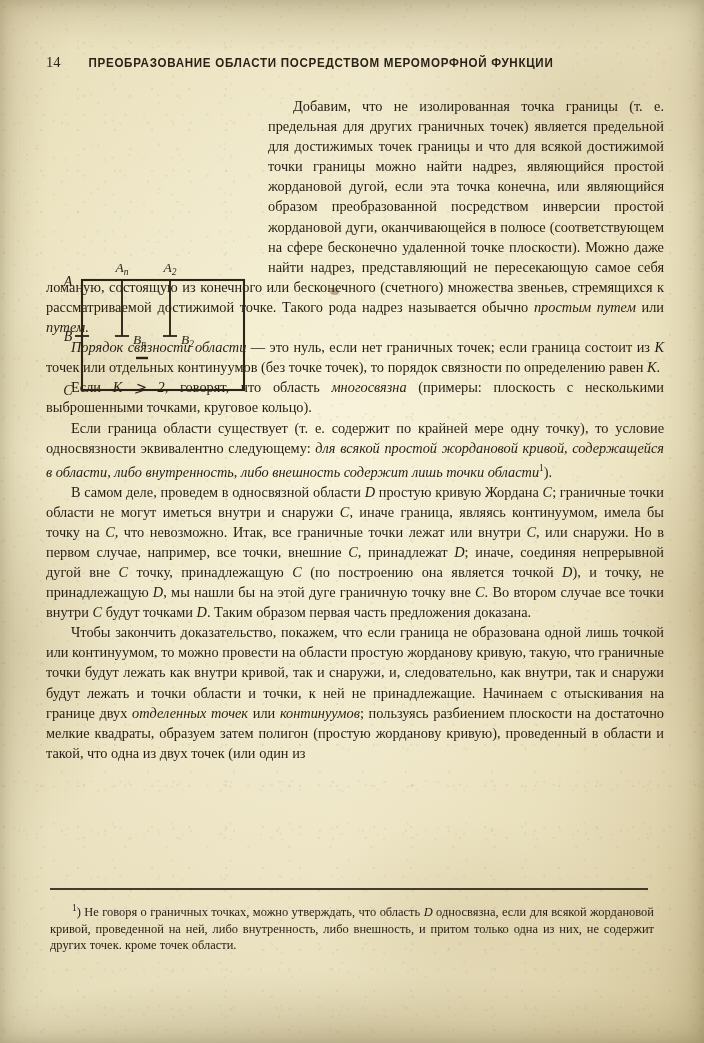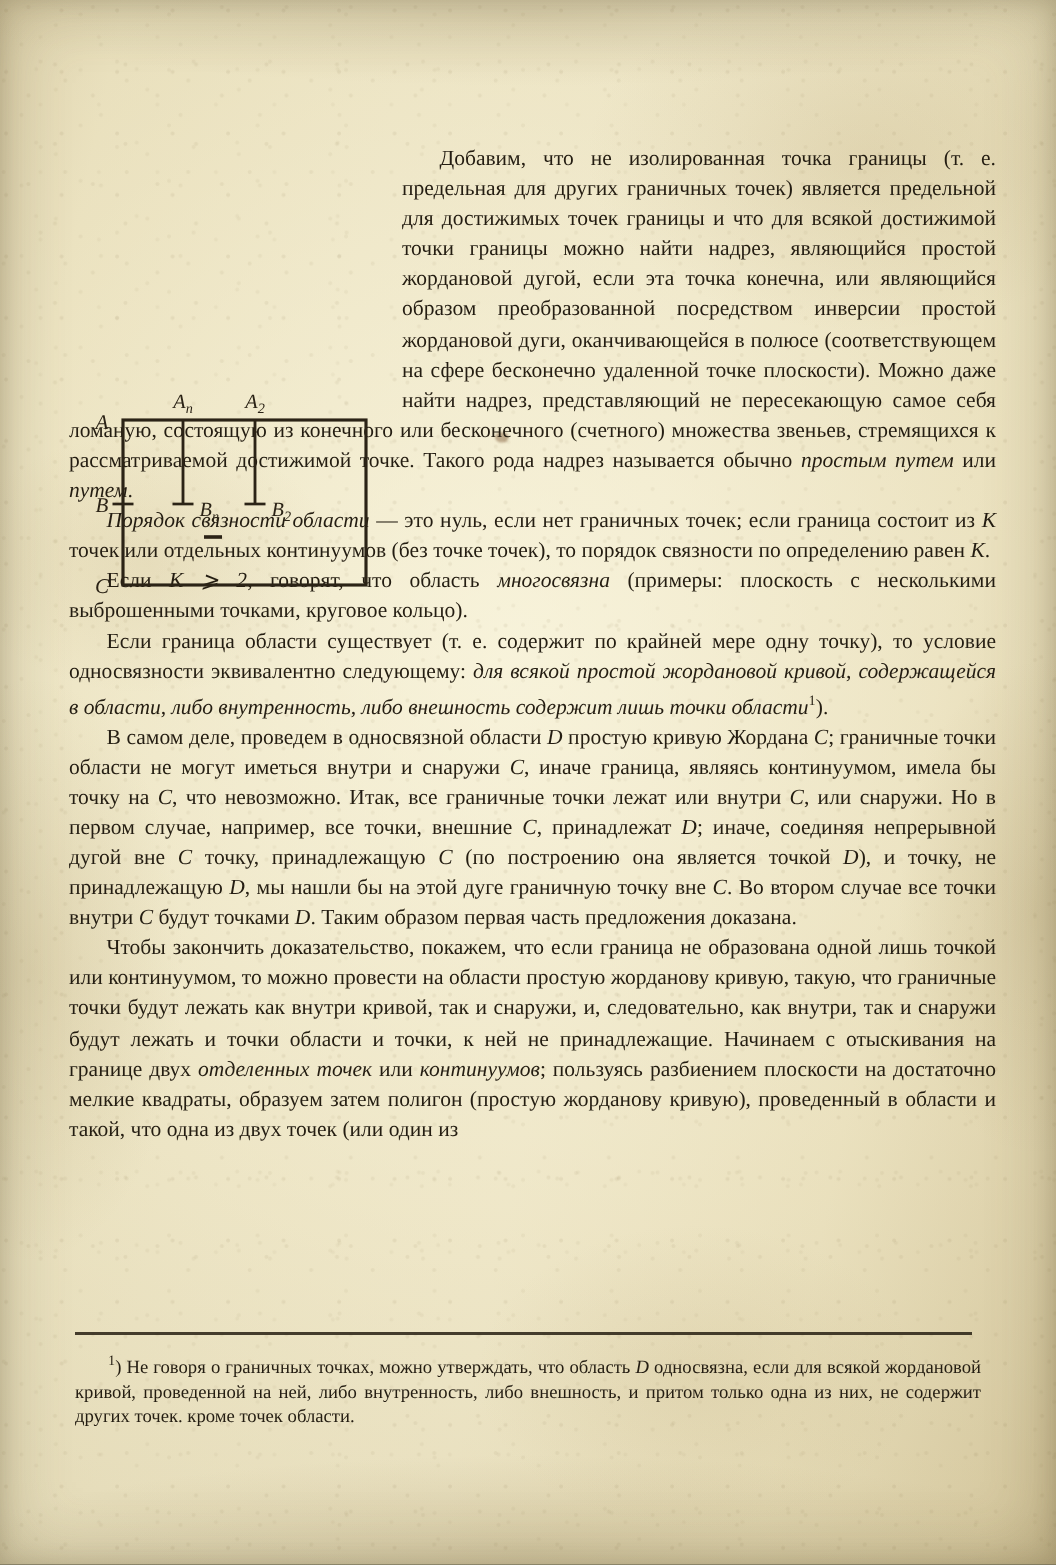--- a/index.html
+++ b/index.html
@@ -210,20 +210,24 @@
 </head>
 <body>
 
 <div id="page">
 
   <div id="grain"></div>
   <div id="stains"></div>
 
   <div id="content">
 
+    <div class="running-head">
+      <span class="folio">14</span>
+      <span class="head-title">ПРЕОБРАЗОВАНИЕ ОБЛАСТИ ПОСРЕДСТВОМ МЕРОМОРФНОЙ ФУНКЦИИ</span>
+    </div>
 
     <div id="body-text">
 
       <div id="figure-float"></div>
 
       <p class="ind"><span>Добавим, что не изолированная точка границы (т. е. предельная для других граничных точек) является предельной для достижимых точек границы и что для всякой достижимой точки границы можно найти надрез, являющийся простой жордановой дугой, если эта точка конечна, или являющийся образом преобразованной посредством инверсии простой жордановой дуги, оканчивающейся в полюсе (соответствующем на сфере бесконечно удаленной точке плоскости). Можно даже найти надрез, представляющий не пересекающую самое себя ломаную, состоящую из конечного или бесконечного (счетного) множества звеньев, стремящихся к рассматриваемой достижимой точке. Такого рода надрез называется обычно </span><i>простым путем</i><span> или </span><i>путем</i><span>.</span></p>
 
       <p class="ind"><i>Порядок связности области</i><span> — это нуль, если нет граничных точек; если граница состоит из </span><span class="mi">K</span><span> точек или отдельных континуумов (без точке точек), то порядок связности по определению равен </span><span class="mi">K</span><span>.</span></p>
 
 

